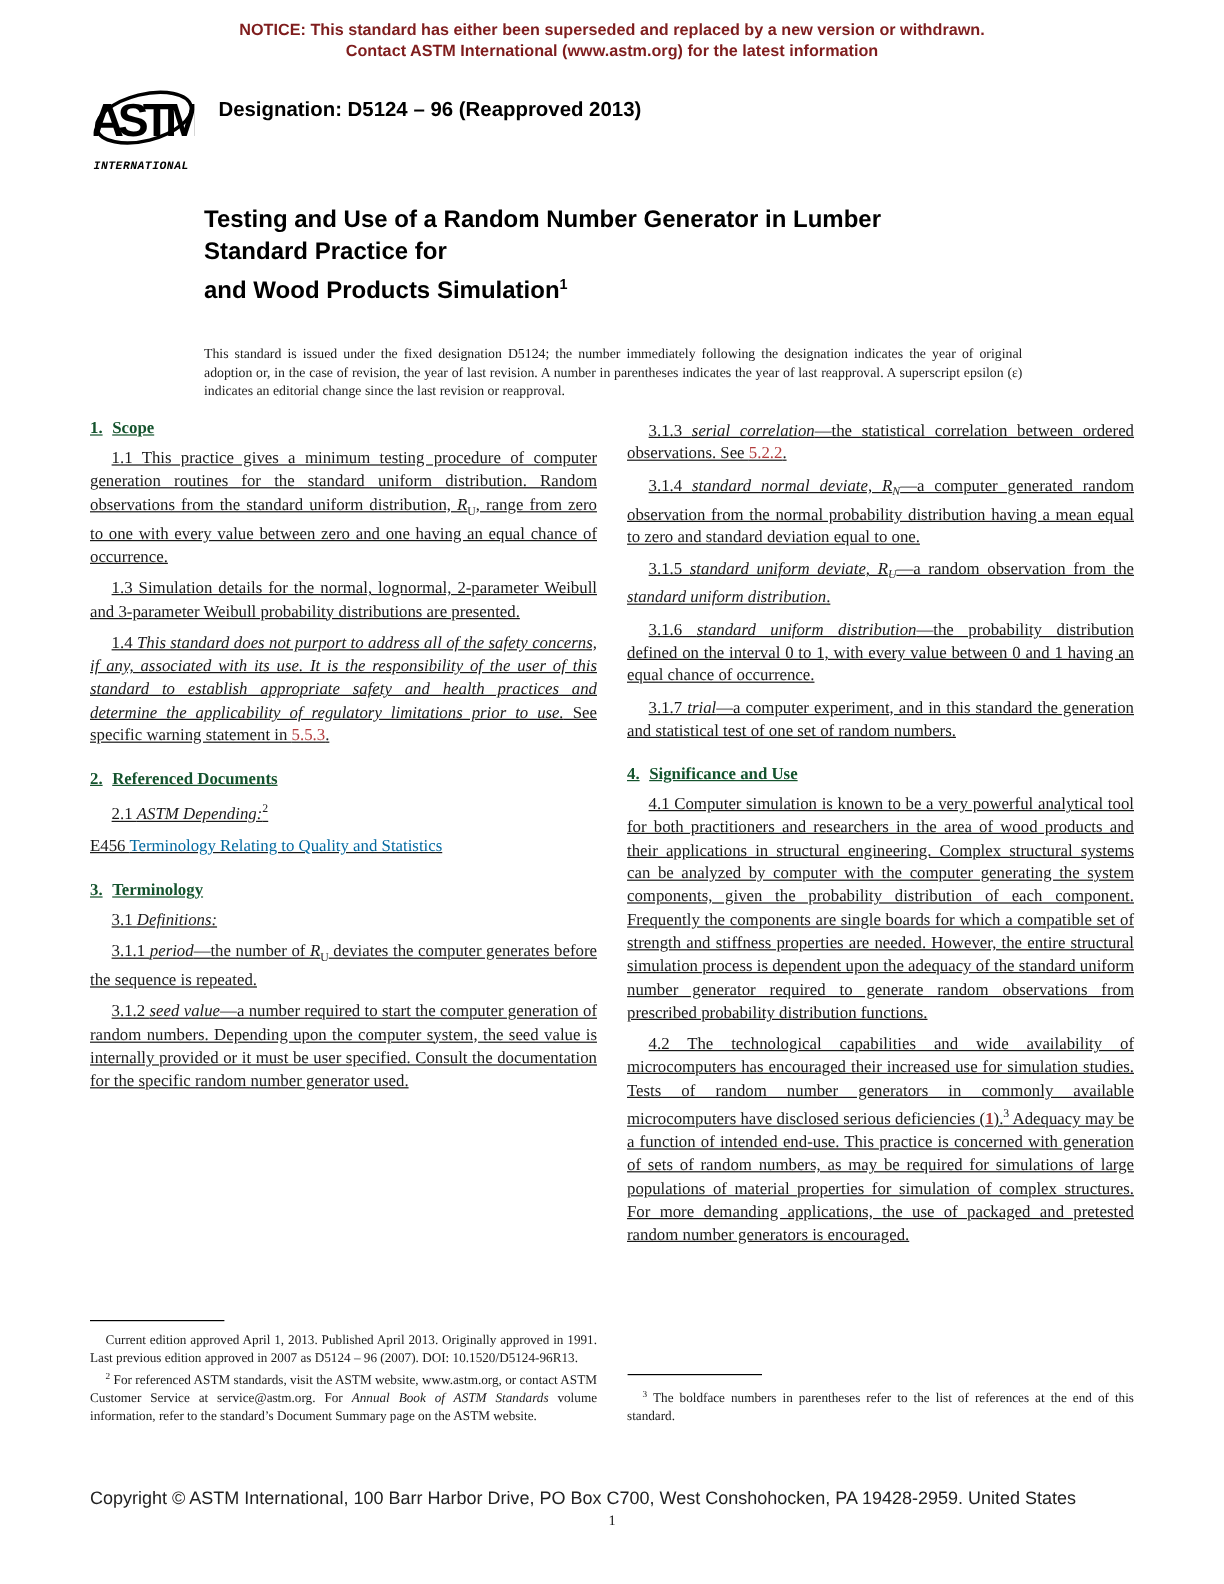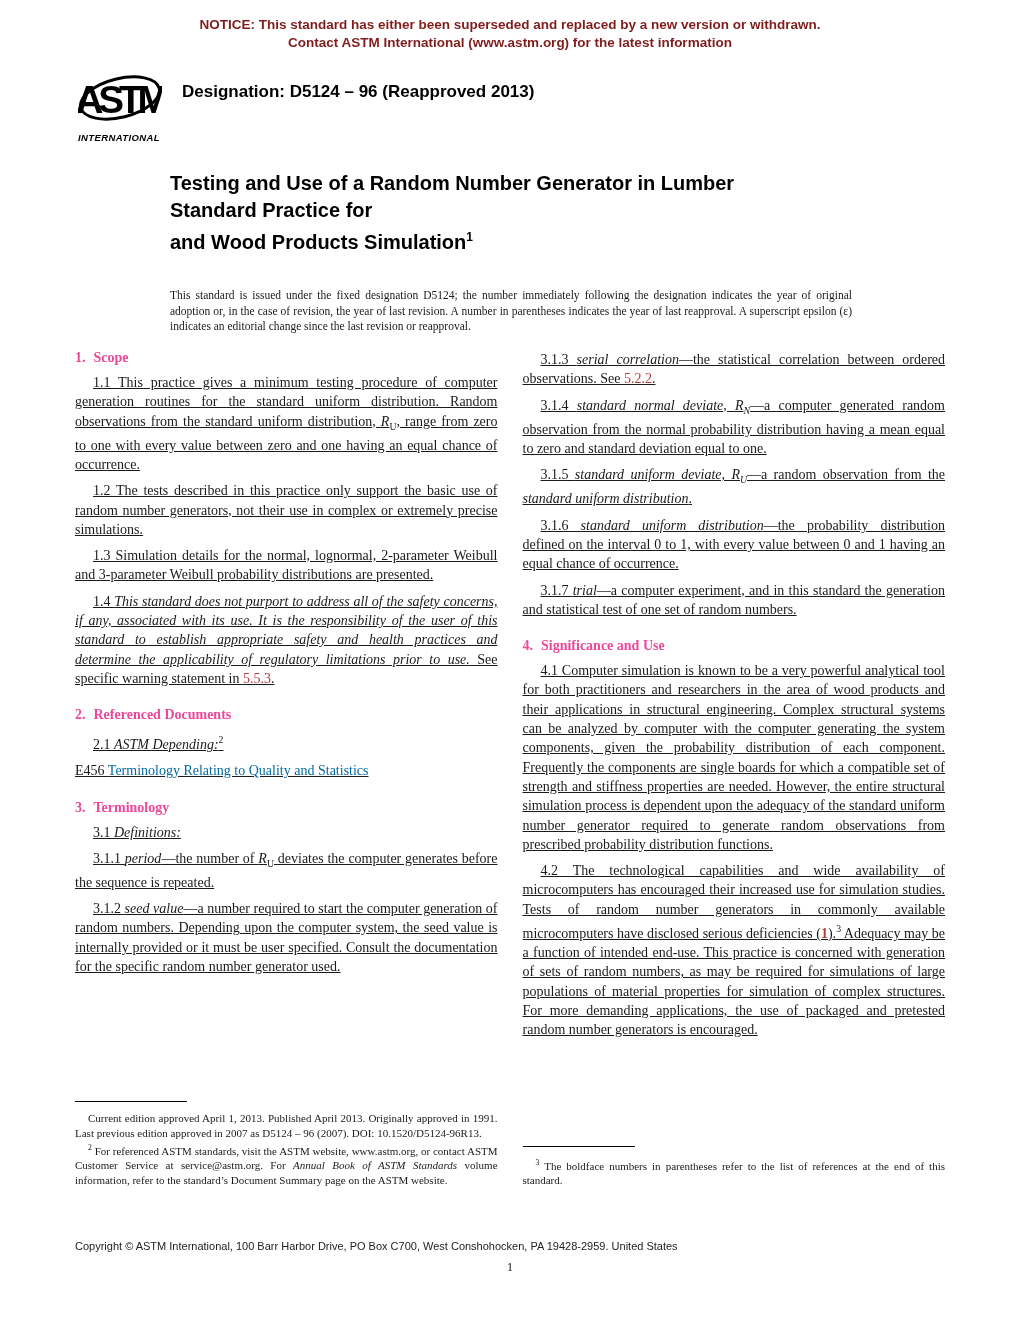--- a/index.html
+++ b/index.html
@@ -8,41 +8,41 @@
     font-family:"Liberation Serif",serif;color:#1a1a1a;overflow:hidden;
   }
   .notice{
     position:absolute;top:16px;left:0;right:0;text-align:center;
     font-family:"Liberation Sans",sans-serif;font-weight:bold;
     color:#7f1d1d;font-size:13.5px;line-height:17.5px;
   }
   .header-row{position:absolute;top:66px;left:78px;display:flex;align-items:center;}
   .logo-wrap{width:86px;text-align:left;}
   .logo-sub{
-    font-family:Liberation Sans, sans-serif;font-weight:bold;font-style:italic;
+    font-family:Liberation Mono, monospace;font-weight:bold;font-style:italic;
     font-size:9.5px;letter-spacing:.4px;color:#000;margin-top:-2px;
   }
   .designation{
     font-family:"Liberation Sans",sans-serif;font-weight:bold;font-size:17px;
     color:#000;margin-left:18px;margin-top:-26px;
   }
   .title-block{
     position:absolute;top:170px;left:170px;right:70px;
     font-family:"Liberation Sans",sans-serif;font-weight:bold;color:#000;
     font-size:20px;line-height:27px;
   }
   .title-block sup{font-size:12px;}
   .issuance{
     position:absolute;top:288px;left:170px;width:682px;
     font-size:11.5px;line-height:15.5px;text-align:justify;color:#1a1a1a;
   }
   .columns{position:absolute;top:350px;left:75px;width:870px;display:flex;gap:25px;}
   .col{width:423px;display:flex;flex-direction:column;height:838px;}
   h3.sec{
-    font-size:14px;margin:12px 0 7px 0;color:#ec4899;font-weight:bold;
+    font-size:14px;margin:12px 0 7px 0;color:#14532d;font-weight:bold;text-decoration:underline;
   }
   h3.sec:first-child{margin-top:0;}
   h3.sec .num{margin-right:8px;}
   p.body{
     margin:0 0 7px 0;font-size:14px;line-height:19.3px;
     text-align:justify;text-indent:18px;text-decoration:underline;
   }
   p.body.noindent{text-indent:0;}
   .it{font-style:italic;}
   .rl{color:#b23b3b;}
@@ -50,21 +50,21 @@
   .br{color:#b23b3b;font-weight:bold;}
   sub{font-size:70%;}
   sup{font-size:70%;}
   .footnotes{margin-top:auto;}
   .fnrule{width:112px;border-top:1.5px solid #000;margin-bottom:9px;}
   p.fn{
     margin:0;font-size:11px;line-height:14.8px;text-align:justify;text-indent:13px;
   }
   .footer-copy{
     position:absolute;left:75px;top:1240px;
-    font-family:"Liberation Sans",sans-serif;font-size:11px;color:#222;
+    font-family:"Liberation Sans",sans-serif;font-size:15px;color:#222;
   }
   .pageno{
     position:absolute;top:1260px;left:0;right:0;text-align:center;
     font-size:12px;color:#111;
   }
 </style>
 </head>
 <body>
 
 <div class="notice">
@@ -88,21 +88,20 @@
   <div>Standard Practice for</div>
   <div><span>and Wood Products Simulation</span><sup>1</sup></div>
 </div>
 
 <div class="issuance">This standard is issued under the fixed designation D5124; the number immediately following the designation indicates the year of original adoption or, in the case of revision, the year of last revision. A number in parentheses indicates the year of last reapproval. A superscript epsilon (ε) indicates an editorial change since the last revision or reapproval.</div>
 
 <div class="columns">
   <div class="col" id="left-col">
       <h3 class="sec"><span class="num">1.</span><span>Scope</span></h3>
       <p class="body"><span>1.1 This practice gives a minimum testing procedure of computer generation routines for the standard uniform distribution. Random observations from the standard uniform distribution, </span><span class="it">R</span><sub>U</sub><span>, range from zero to one with every value between zero and one having an equal chance of occurrence.</span></p>
-      <p class="body"><span>1.2 The tests described in this practice only support the basic use of random number generators, not their use in complex or extremely precise simulations.</span></p>
       <p class="body"><span>1.3 Simulation details for the normal, lognormal, 2-parameter Weibull and 3-parameter Weibull probability distributions are presented.</span></p>
       <p class="body"><span>1.4 </span><span class="it">This standard does not purport to address all of the safety concerns, if any, associated with its use. It is the responsibility of the user of this standard to establish appropriate safety and health practices and determine the applicability of regulatory limitations prior to use.</span><span> See specific warning statement in </span><span class="rl">5.5.3</span><span>.</span></p>
       <h3 class="sec"><span class="num">2.</span><span>Referenced Documents</span></h3>
       <p class="body"><span>2.1 </span><span class="it">ASTM Depending:</span><sup>2</sup></p>
       <p class="body noindent"><span>E456 </span><span class="bl">Terminology Relating to Quality and Statistics</span></p>
       <h3 class="sec"><span class="num">3.</span><span>Terminology</span></h3>
       <p class="body"><span>3.1 </span><span class="it">Definitions:</span></p>
       <p class="body"><span>3.1.1 </span><span class="it">period</span><span>—the number of </span><span class="it">R</span><sub>U</sub><span> deviates the computer generates before the sequence is repeated.</span></p>
       <p class="body"><span>3.1.2 </span><span class="it">seed value</span><span>—a number required to start the computer generation of random numbers. Depending upon the computer system, the seed value is internally provided or it must be user specified. Consult the documentation for the specific random number generator used.</span></p>
       <div class="footnotes">

